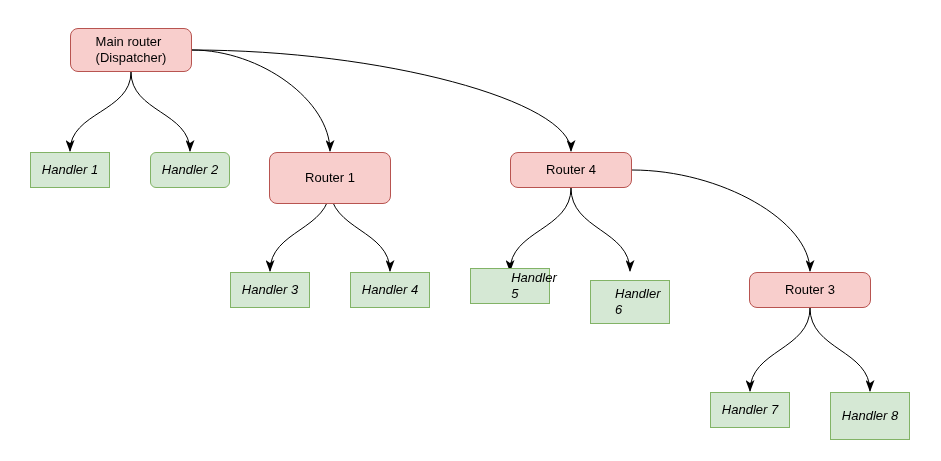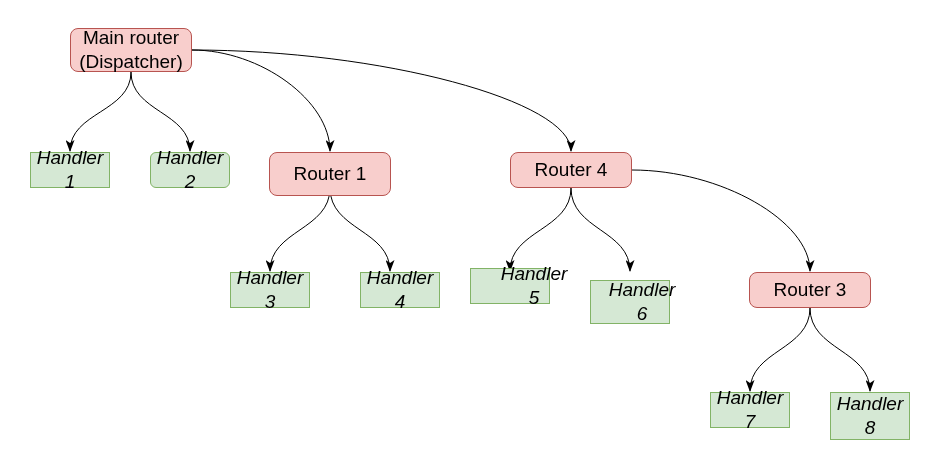--- a/index.html
+++ b/index.html
@@ -25,22 +25,21 @@
     fill: none;
     stroke: var(--edge-color, #000000);
     stroke-width: 1;
   }
   .node {
     position: absolute;
     box-sizing: border-box;
     display: flex;
     align-items: center;
     justify-content: center;
-    text-align: center;
-    font-size: 19px;
+    font-size: 13px;
     line-height: 1.25;
     color: #000000;
   }
   .node.router {
     background: var(--router-fill, #f8cecc);
     border: 1px solid var(--router-border, #b85450);
     border-radius: 8px;
   }
   .node.handler {
     background: var(--handler-fill, #d5e8d4);
@@ -80,36 +79,36 @@
     <div class="node handler" style="left: 30px; top: 152px; width: 80px; height: 36px;">
       <div>
         <div>Handler 1</div>
       </div>
     </div>
     <div class="node handler" style="left: 150px; top: 152px; width: 80px; height: 36px; border-radius: 6px;">
       <div>
         <div>Handler 2</div>
       </div>
     </div>
-    <div class="node router" style="left: 269px; top: 152px; width: 122px; height: 44px;">
+    <div class="node router" style="left: 269px; top: 152px; width: 122px; height: 52px;">
       <div>
         <div>Router 1</div>
       </div>
     </div>
     <div class="node router" style="left: 510px; top: 152px; width: 122px; height: 36px;">
       <div>
         <div>Router 4</div>
       </div>
     </div>
     <div class="node handler" style="left: 230px; top: 272px; width: 80px; height: 36px;">
       <div>
         <div>Handler 3</div>
       </div>
     </div>
-    <div class="node handler" style="left: 360px; top: 272px; width: 80px; height: 36px;">
+    <div class="node handler" style="left: 350px; top: 272px; width: 80px; height: 36px;">
       <div>
         <div>Handler 4</div>
       </div>
     </div>
     <div class="node handler" style="left: 470px; top: 268px; width: 80px; height: 36px; padding-left: 48px;">
       <div>
         <div>Handler 5</div>
       </div>
     </div>
     <div class="node handler" style="left: 590px; top: 280px; width: 80px; height: 44px; padding-left: 24px;">

